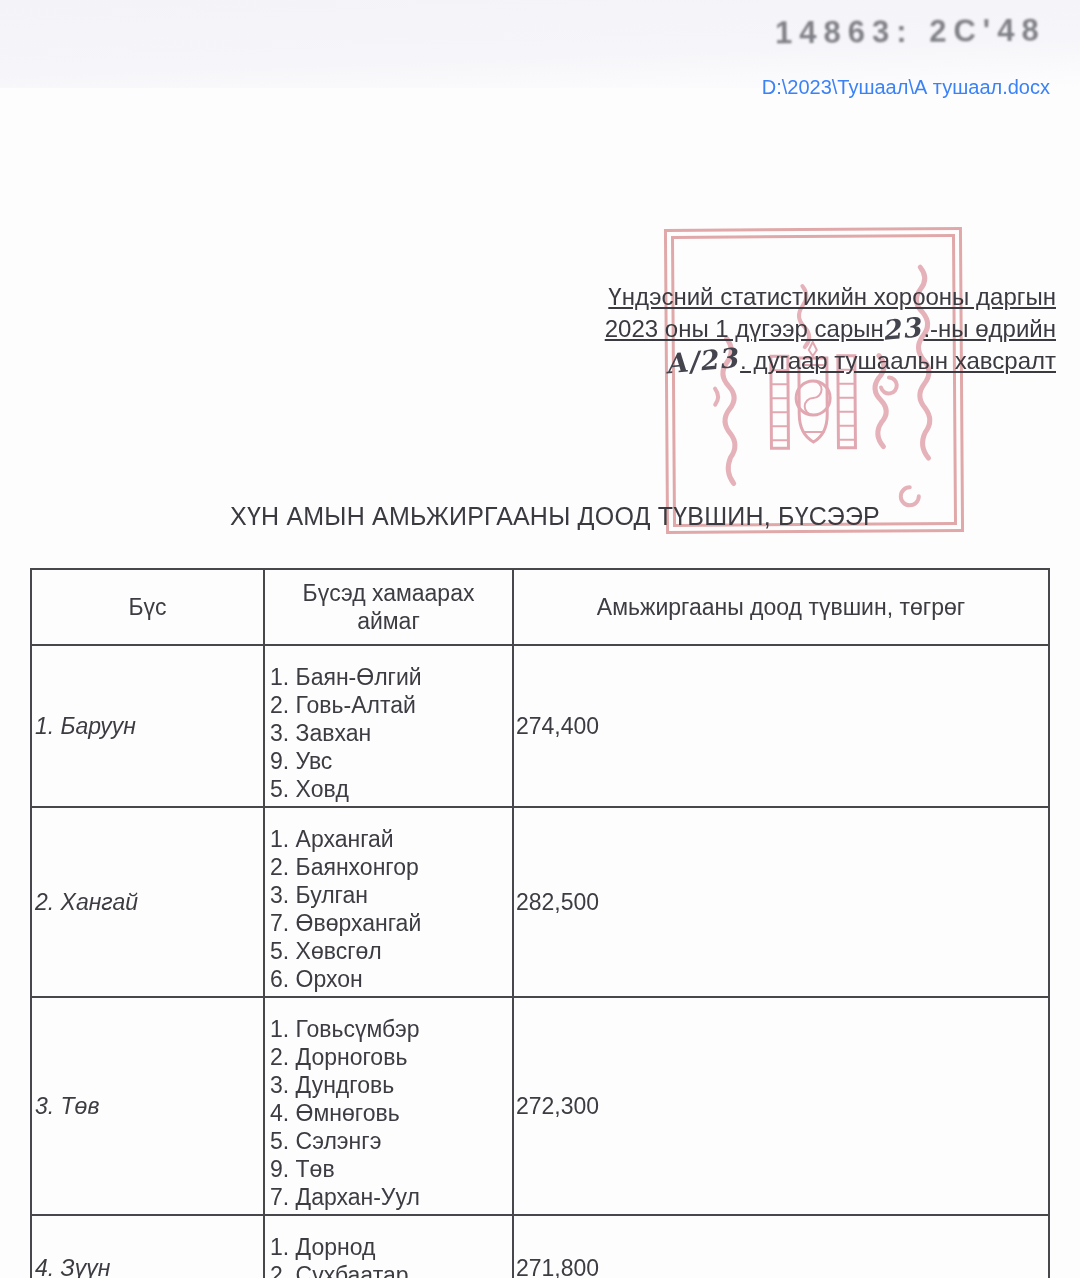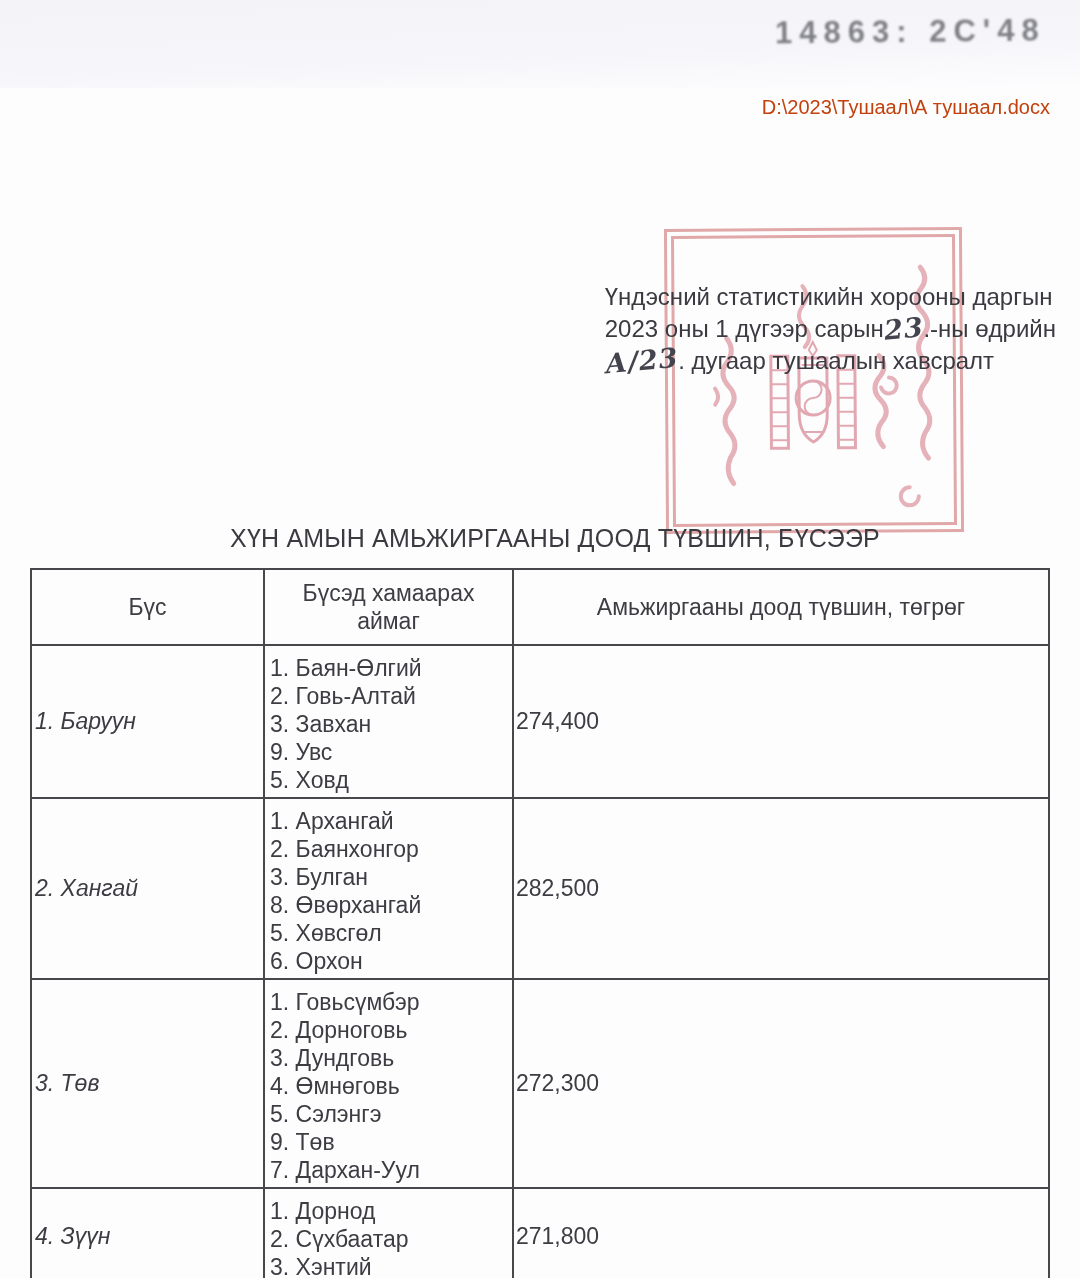--- a/index.html
+++ b/index.html
@@ -18,55 +18,57 @@
   .faded-number {
     position: absolute; top: 14px; right: 34px;
     font-size: 31px; font-weight: bold;
     letter-spacing: 7px;
     color: rgba(55, 55, 65, 0.62);
     filter: blur(1.1px);
     transform: rotate(-0.6deg);
     white-space: nowrap;
   }
   .file-path {
-    position: absolute; top: 96px; right: 30px;
-    font-size: 20px; color: #c2410c;
+    position: absolute; top: 76px; right: 30px;
+    font-size: 20px; color: #3b82f6;
   }
   
   .stamp {
     position: absolute; left: 665px; top: 228px;
     width: 298px; height: 305px;
     border: 10px double #dc9a9a;
     box-sizing: border-box;
     opacity: 0.85;
     transform: rotate(-0.4deg);
     z-index: 1;
   }
   .stamp svg { width: 100%; height: 100%; }
   
   .annex {
     position: absolute; top: 281px; right: 24px;
+    text-align: right;
     font-size: 24px; line-height: 31px;
     color: #3a3a40;
     z-index: 2;
     white-space: nowrap;
+    text-decoration: underline;
   }
   .handwriting {
     font-family: "DejaVu Serif", serif;
     font-style: italic;
     font-weight: 600;
     font-size: 27px;
     letter-spacing: 1px;
     color: #44444e;
     display: inline-block;
     transform: rotate(-5deg) translateY(1px);
   }
   
   .doc-title {
-    position: absolute; top: 524px; left: 45px; right: 15px;
+    position: absolute; top: 502px; left: 45px; right: 15px;
     text-align: center;
     font-size: 25px;
     color: #3a3a40;
     z-index: 2;
     letter-spacing: 0.2px;
   }
   
   .main-table {
     position: absolute; left: 30px; top: 568px;
     width: 1018px;
@@ -89,21 +91,21 @@
   }
   td.col-region {
     vertical-align: middle;
     text-align: left;
     padding: 2px 2px 2px 3px;
     font-style: italic;
   }
   td.col-provinces {
     vertical-align: middle;
     text-align: left;
-    padding: 8px 2px 3px 5px;
+    padding: 17px 2px 3px 5px;
   }
   td.col-value {
     vertical-align: middle;
     padding: 2px;
   }
   .province-line { line-height: 28px; }
 </style>
 </head>
 <body>
 
@@ -174,21 +176,21 @@
           <div class="province-line">5. Ховд</div>
         </td>
         <td class="col-value">274,400</td>
       </tr>
       <tr>
         <td class="col-region">2. Хангай</td>
         <td class="col-provinces">
           <div class="province-line">1. Архангай</div>
           <div class="province-line">2. Баянхонгор</div>
           <div class="province-line">3. Булган</div>
-          <div class="province-line">8. Өвөрхангай</div>
+          <div class="province-line">7. Өвөрхангай</div>
           <div class="province-line">5. Хөвсгөл</div>
           <div class="province-line">6. Орхон</div>
         </td>
         <td class="col-value">282,500</td>
       </tr>
       <tr>
         <td class="col-region">3. Төв</td>
         <td class="col-provinces">
           <div class="province-line">1. Говьсүмбэр</div>
           <div class="province-line">2. Дорноговь</div>

